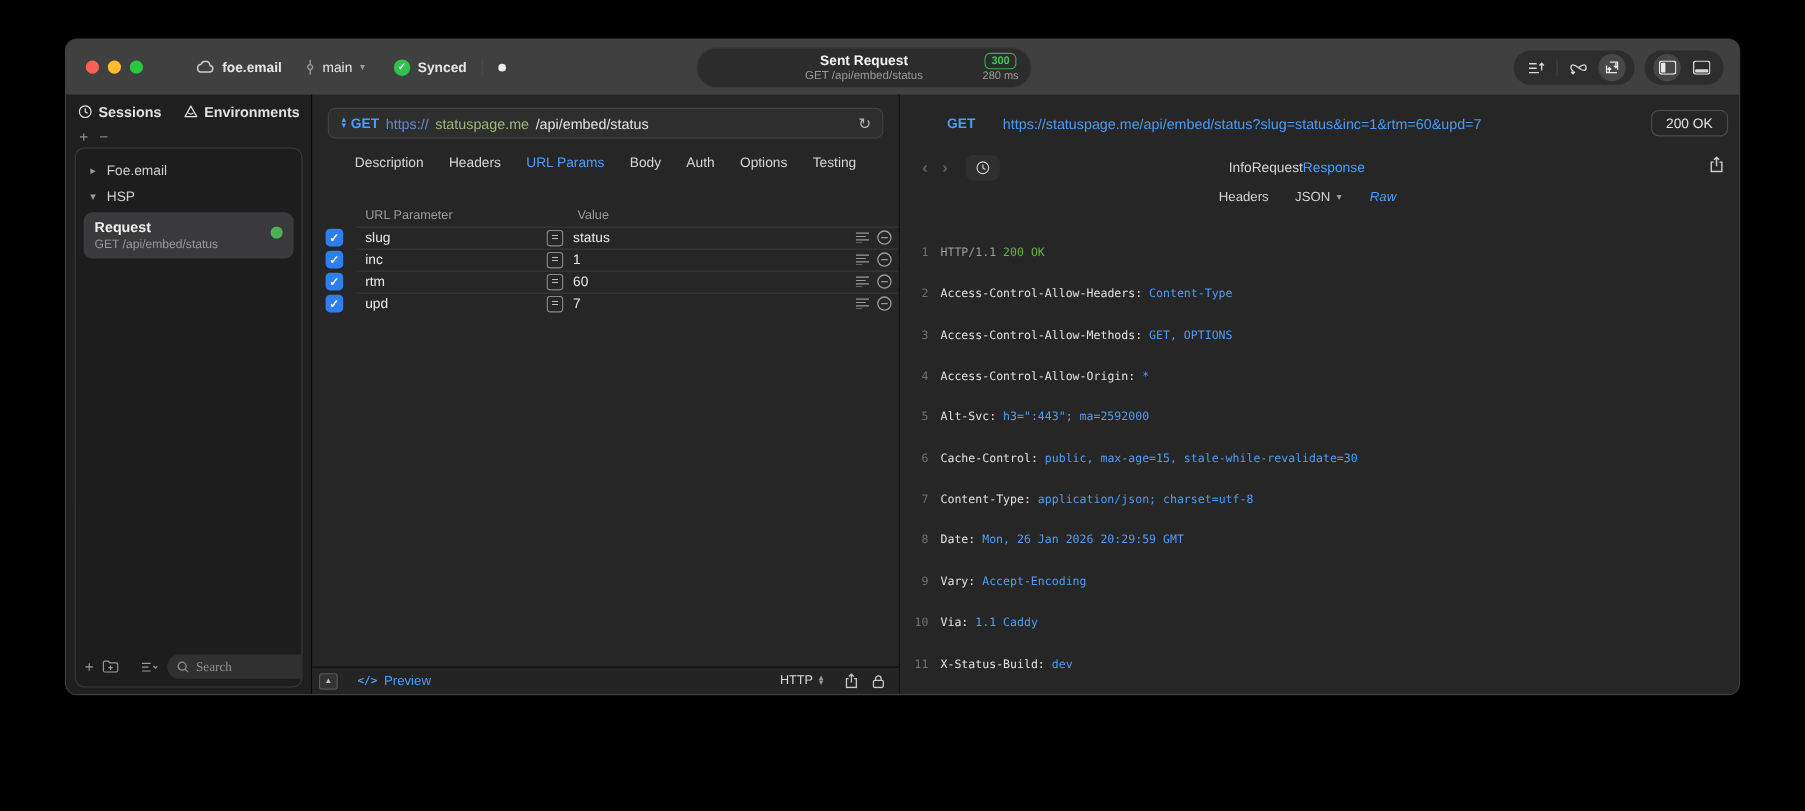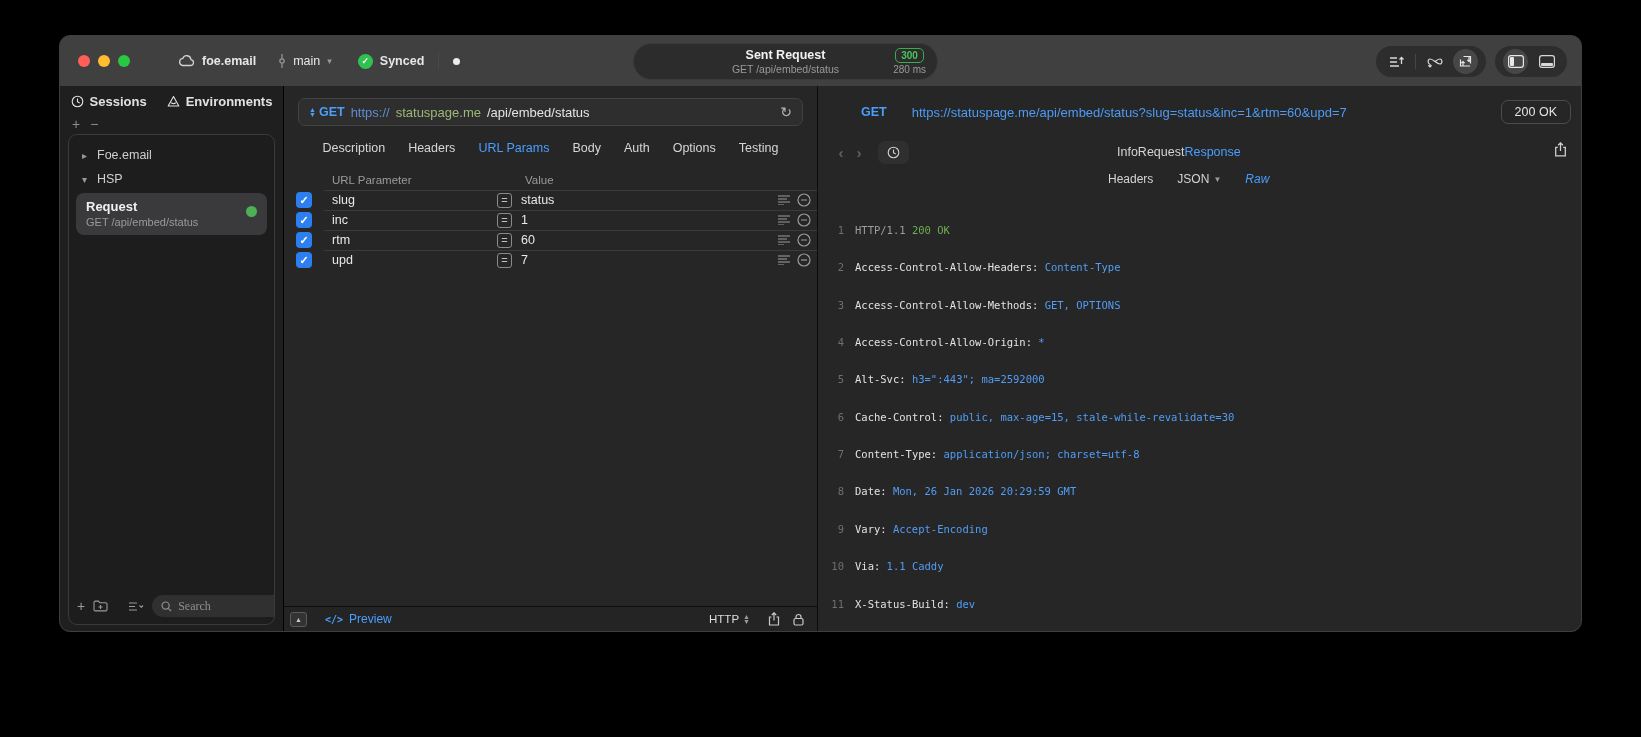--- a/index.html
+++ b/index.html
@@ -80,21 +80,21 @@
              border-radius:7px; display:flex; align-items:center; padding:0 10px; gap:6px; }
   .method-sel { display:flex; align-items:center; gap:3px; color:#4a9eff; font-weight:bold; font-size:12.5px; }
   .updown { display:flex; flex-direction:column; line-height:5px; font-size:7px; color:#4a9eff; }
   .u-scheme { color:#5d8cd0; font-size:13px; }
   .u-host { color:#9cb878; font-size:13px; }
   .u-path { color:#e4e4e4; font-size:13px; flex:1; }
   .reload { color:#b5b5b5; font-size:14px; }
   .req-tabs { display:flex; justify-content:center; gap:23px; margin-top:15px;
               font-size:12.5px; color:#d6d6d6; }
   .req-tab.active { color:#4a9eff; }
-  .ptable { margin-top:15px; font-size:12.5px; }
+  .ptable { margin-top:31px; font-size:12.5px; }
   .prow { display:grid; grid-template-columns:40px 155px 1fr 52px; height:20px;
           align-items:center; position:relative; }
   .prow .sep { position:absolute; left:40px; right:0; top:0; height:1px; background:#3a3a3a; }
   .ph { color:#9a9a9a; font-size:11.5px; }
   .ph-name { grid-column:2; padding-left:8px; }
   .ph-value { grid-column:3; padding-left:46px; }
   .cb { grid-column:1; justify-self:center; width:16px; height:16px; border-radius:4px;
         background:#2d7ff0; color:#fff; font-size:11px; font-weight:bold;
         display:flex; align-items:center; justify-content:center; }
   .pname { grid-column:2; color:#e8e8e8; padding-left:8px; }

